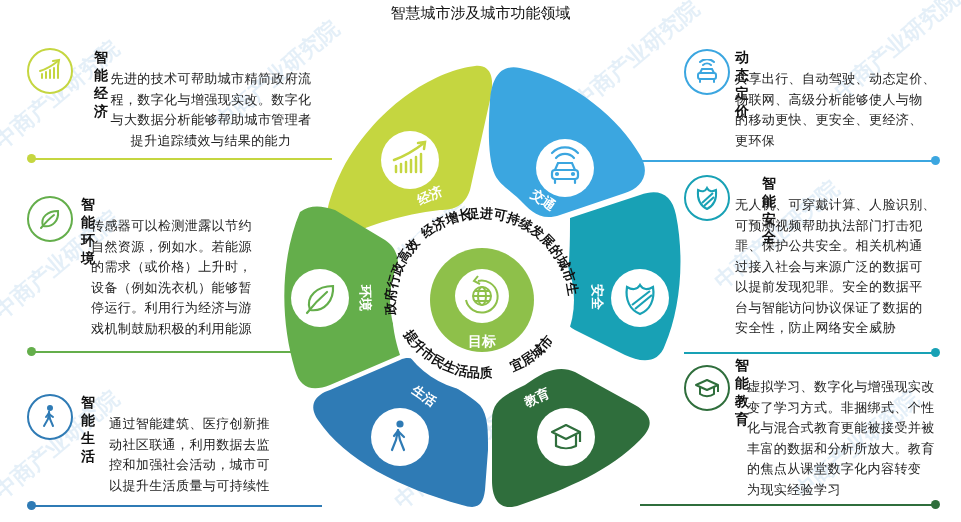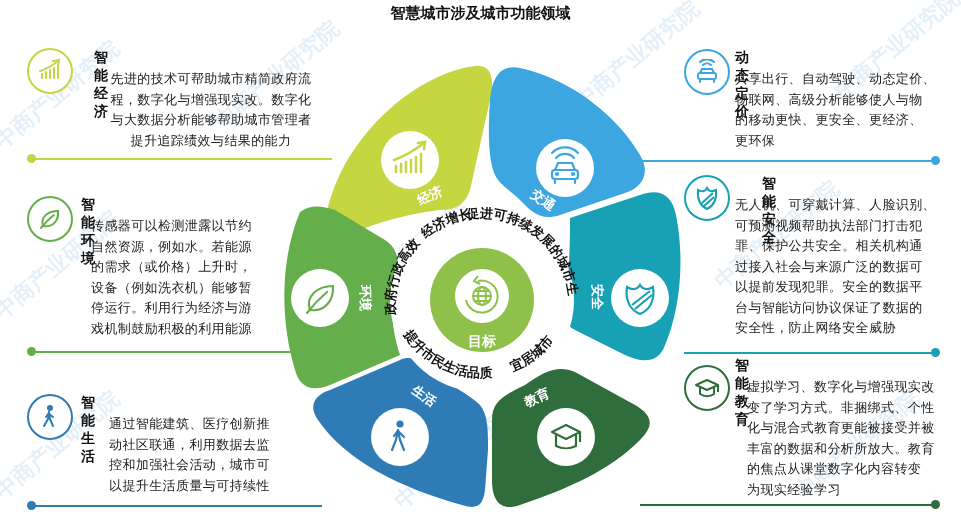--- a/index.html
+++ b/index.html
@@ -1,19 +1,19 @@
 <!DOCTYPE html>
 <html><head>
 <meta charset="utf-8">
 <style>
   html, body { margin:0; padding:0; background:#ffffff; }
   body { width:961px; height:522px; position:relative; overflow:hidden;
          font-family:"DejaVu Sans", "Liberation Sans", sans-serif; color:#222; }
   .title { position:absolute; left:0; width:961px; top:4px; text-align:center;
-           font-weight:bold; font-size:15px; color:#111; }
+           font-weight:normal; font-size:15px; color:#111; }
   .watermark { position:absolute; font-size:22px; font-weight:bold; color:#cfe3f3;
                opacity:0.55; transform:rotate(-40deg); white-space:nowrap; pointer-events:none; }
   .item { position:absolute; }
   .item .circle { position:absolute; width:42px; height:42px; border-radius:50%;
                   border:2.5px solid; background:#fff; display:flex; align-items:center; justify-content:center; }
   .item .circle svg { width:26px; height:26px; }
   .item .head { position:absolute; font-weight:bold; font-size:14px; color:#111; }
   .item .body { position:absolute; font-size:13px; line-height:20.5px; color:#222; letter-spacing:0.4px; }
   .hline { position:absolute; height:2px; }
   .dot { position:absolute; width:9px; height:9px; border-radius:50%; }

